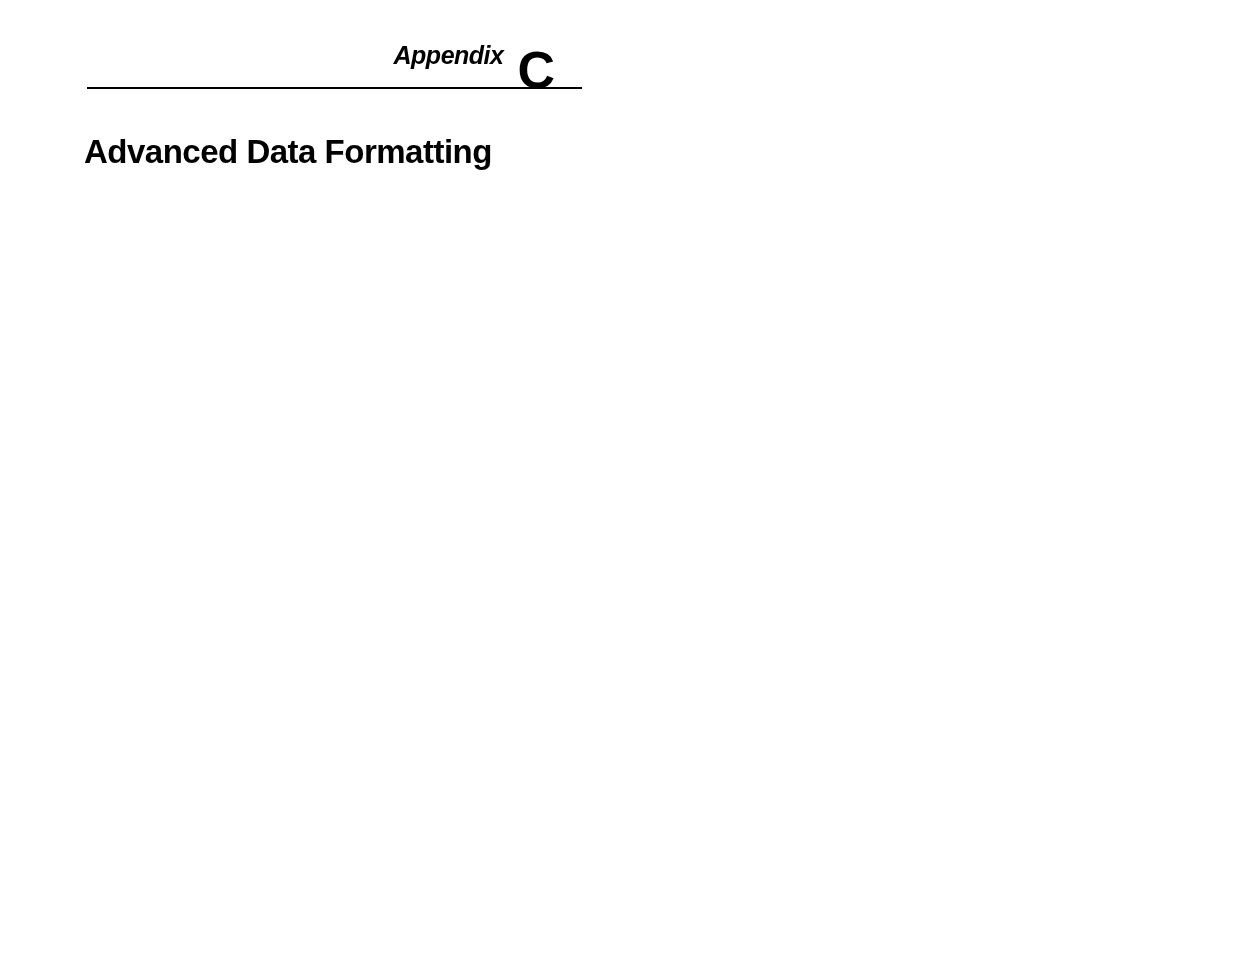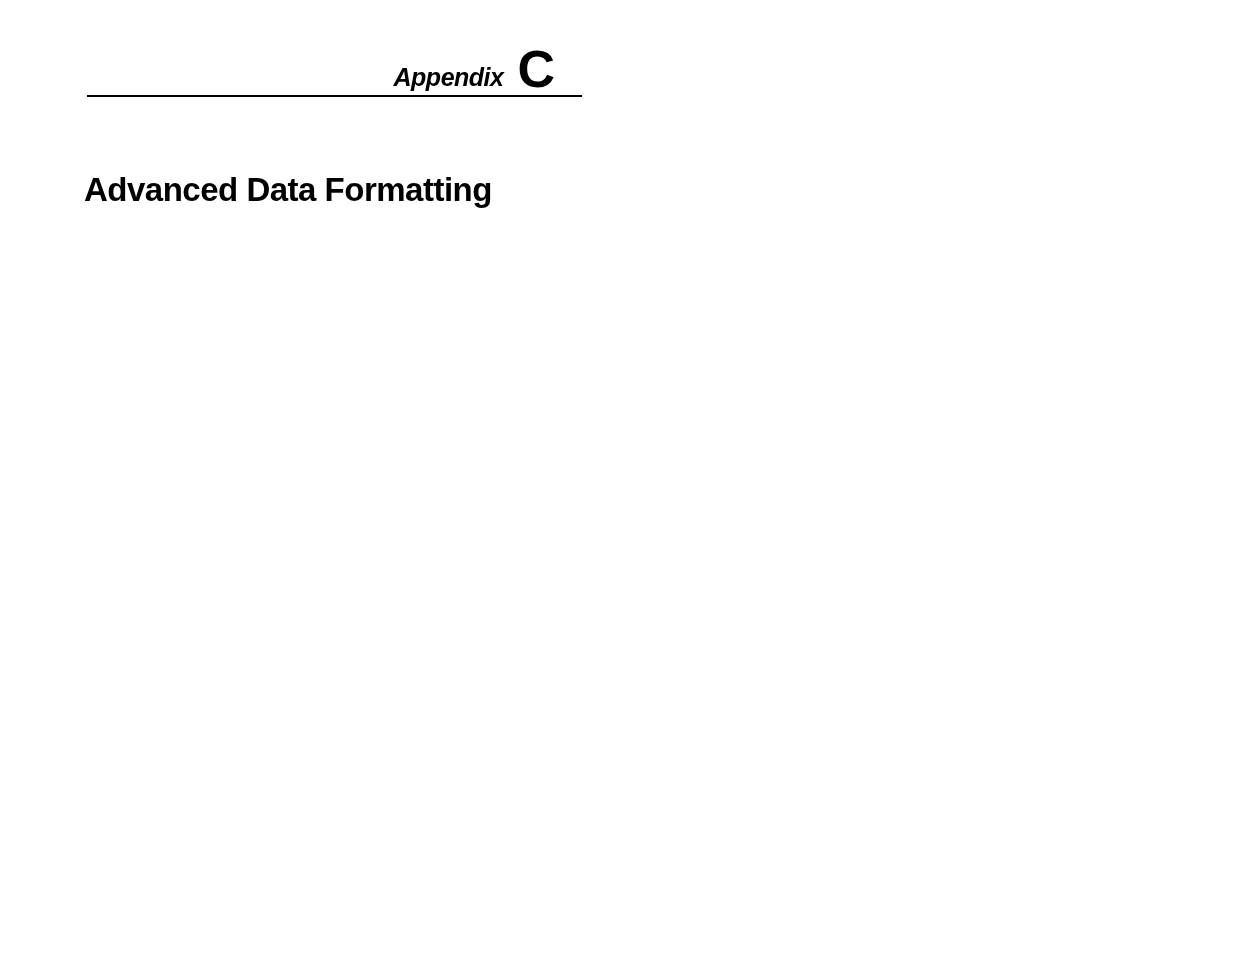--- a/index.html
+++ b/index.html
@@ -15,25 +15,24 @@
       position: relative;
     }
     .header-line {
       position: absolute;
       left: 87px;
       top: 44px;
       width: 495px;
       height: 45px;
       border-bottom: 2px solid #000000;
       display: flex;
-      align-items: flex-end;
+      align-items: flex-start;
       justify-content: flex-end;
       padding-right: 28px;
       padding-bottom: 0;
-      margin-top: 8px;
     }
     .appendix-label {
       font-style: italic;
       font-weight: 900;
       font-size: 25px;
       color: #000000;
       letter-spacing: -0.5px;
       margin-right: 14px;
       position: relative;
       top: -3px;
@@ -49,21 +48,20 @@
     }
     .section-title {
       position: absolute;
       left: 84px;
       top: 133px;
       font-weight: 900;
       font-size: 33px;
       color: #000000;
       letter-spacing: -0.5px;
       font-stretch: condensed;
-      margin-top: 38px;
     }
   </style>
 </head>
 <body>
 
 <div class="header-line">
   <span class="appendix-label">Appendix</span>
   <span class="appendix-letter">C</span>
 </div>
 

